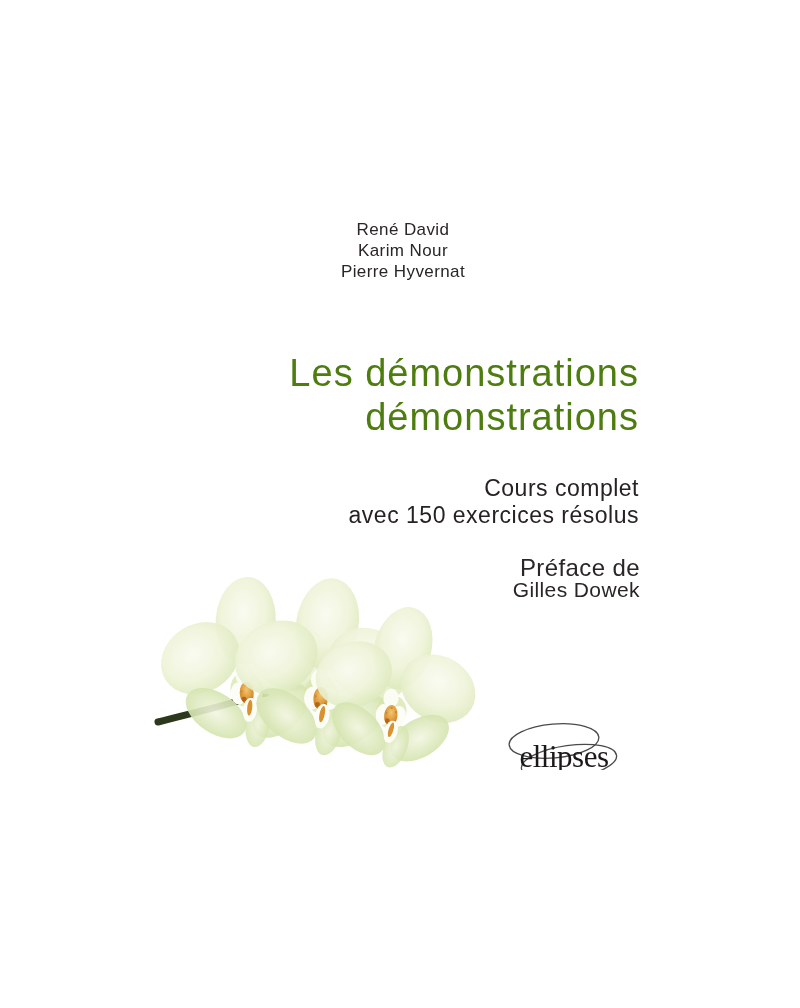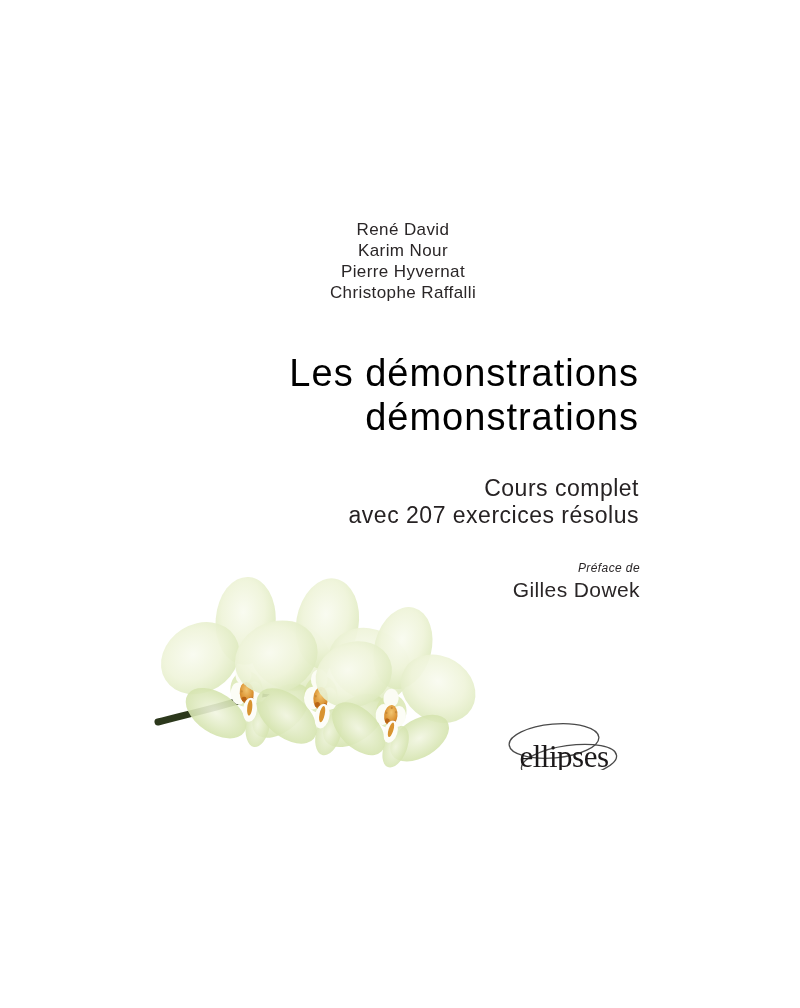--- a/index.html
+++ b/index.html
@@ -26,40 +26,40 @@
   }
   .title {
     position: absolute;
     top: 351px;
     right: 185px;
     text-align: right;
     font-size: 38px;
     line-height: 44px;
     letter-spacing: 1px;
     font-weight: 400;
-    color: #000000;
+    color: #4d7c0f;
   }
   .subtitle {
     position: absolute;
     top: 475px;
     right: 185px;
     text-align: right;
     font-size: 23px;
     line-height: 27px;
     letter-spacing: 0.5px;
     color: #262223;
   }
   .preface {
     position: absolute;
     top: 558px;
     right: 184px;
     text-align: right;
     color: #2a2627;
   }
-  .preface .preface-label { font-size: 12px; line-height: 20px; letter-spacing: 0.4px; font-style: italic; }
+  .preface .preface-label { font-size: 24px; line-height: 20px; letter-spacing: 0.4px; }
   .preface .preface-name  { font-size: 21px; line-height: 23px; letter-spacing: 0.4px; }
   .flower-svg {
     position: absolute;
     left: 140px;
     top: 565px;
     width: 340px;
     height: 200px;
     overflow: visible;
   }
   .logo-svg {
@@ -78,31 +78,30 @@
 </style>
 </head>
 <body>
 
 <div class="cover">
 
   <div class="authors">
     <div>René David</div>
     <div>Karim Nour</div>
     <div>Pierre Hyvernat</div>
-    <div>Christophe Raffalli</div>
   </div>
 
   <div class="title">
     <div>Les démonstrations</div>
     <div>démonstrations</div>
   </div>
 
   <div class="subtitle">
     <div>Cours complet</div>
-    <div>avec 207 exercices résolus</div>
+    <div>avec 150 exercices résolus</div>
   </div>
 
   <div class="preface">
     <div class="preface-label">Préface de</div>
     <div class="preface-name">Gilles Dowek</div>
   </div>
 
   <svg class="flower-svg" viewBox="0 0 340 200" aria-hidden="true">
     <defs>
       <radialGradient id="petalG" cx="45%" cy="40%" r="65%">

